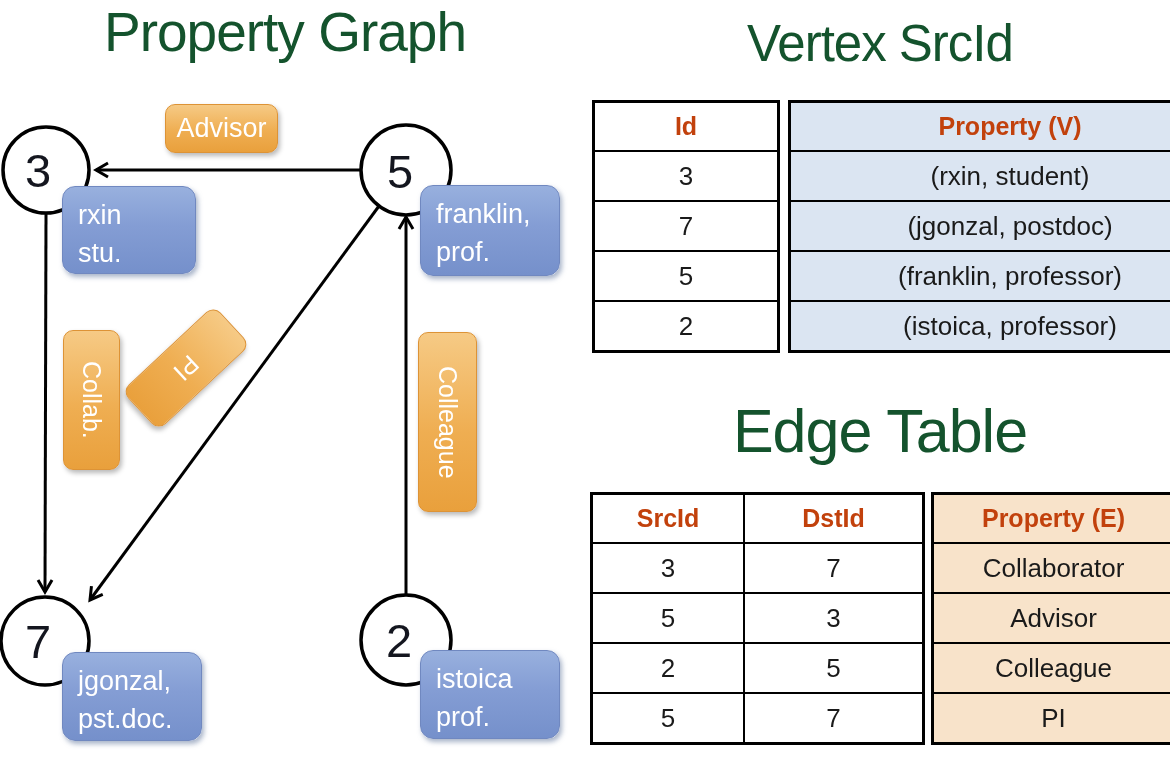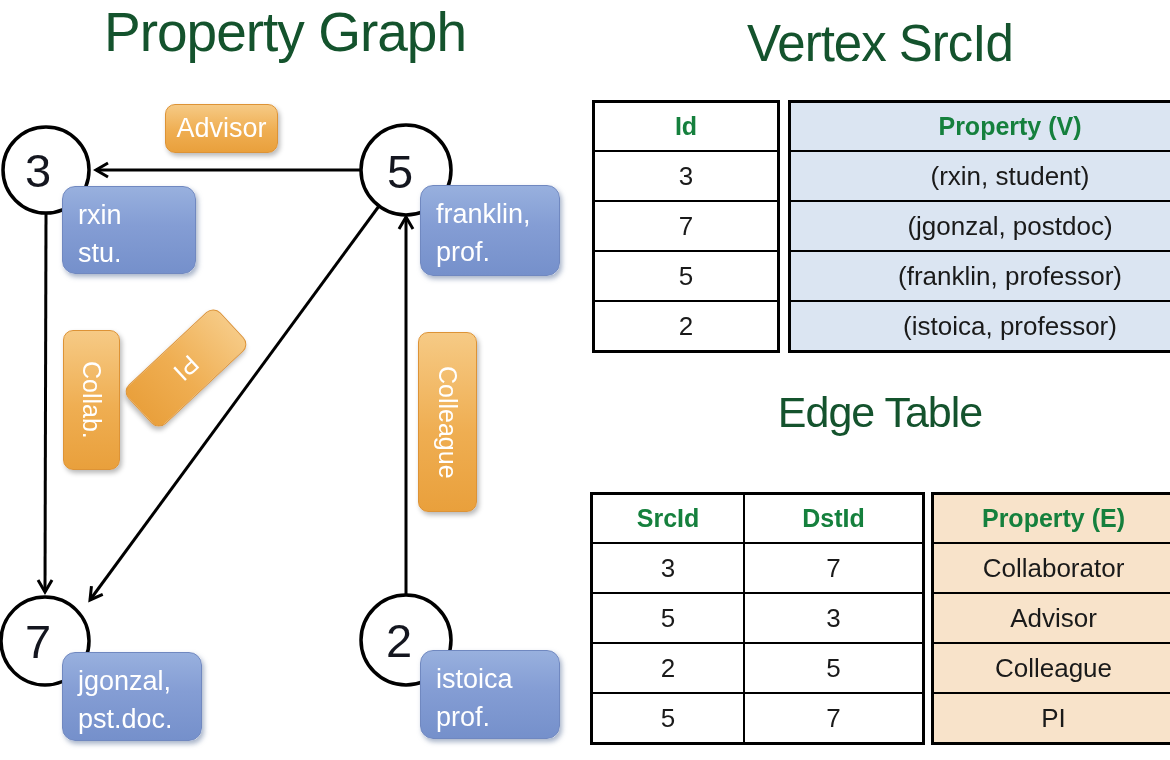--- a/index.html
+++ b/index.html
@@ -3,21 +3,21 @@
 <meta charset="utf-8">
 <style>
   html,body { margin:0; padding:0; background:#ffffff; }
   body { position:relative; width:1170px; height:760px; overflow:hidden;
          font-family:"Liberation Sans", sans-serif; color:#111; }
 
   .title { position:absolute; text-align:center; font-weight:300;
            letter-spacing:-1px; color:#14532d; white-space:nowrap; }
   #pg-title { left:0;   top:12;  width:570px; font-size:55px; }
   #vt-title { left:592px; top:14px; width:576px; font-size:51px; }
-  #et-title { left:592px; top:388px; width:576px; font-size:43px; }
+  #et-title { left:592px; top:396px; width:576px; font-size:61px; }
 
   svg#graph-canvas { position:absolute; left:0; top:0; }
   .node-circle { fill:#ffffff; stroke:#000; stroke-width:3.5px; }
   .node-id { font-size:47px; font-weight:300; fill:#14161f; }
   .edge-line { stroke:#000; stroke-width:3px; }
 
   
   .vlabel { position:absolute; box-sizing:border-box; border-radius:13px;
             background:linear-gradient(180deg,#98b0de 0%,#849dd4 45%,#7590cb 100%);
             border:1px solid #7088c0;
@@ -33,21 +33,21 @@
             color:#fff; display:flex; align-items:center; justify-content:center;
             font-size:27px; }
   .elabel .vtext { writing-mode:vertical-rl; text-orientation:mixed; font-size:25px; }
 
   
   .tbl-wrap { position:absolute; display:flex; }
   .tbl-wrap table { border-collapse:collapse; table-layout:fixed;
                     border:3px solid #000; background:#fff; }
   .tbl-wrap th, .tbl-wrap td { border:2px solid #000; text-align:center;
                                padding:0; overflow:hidden; white-space:nowrap; }
-  .tbl-wrap th { height:47px; font-size:25px; font-weight:bold; color:#15803d; }
+  .tbl-wrap th { height:47px; font-size:25px; font-weight:bold; color:#c2410c; }
   .tbl-wrap td { height:48px; font-size:26px; color:#1a1a1a; }
   #vertex-table { left:592px; top:100px; }
   #vertex-table .gap { width:8px; }
   #edge-table { left:590px; top:492px; }
   #edge-table .gap { width:6px; }
   .fill-v th, .fill-v td { background:#dbe5f2; }
   .fill-e th, .fill-e td { background:#f8e3ca; }
 </style>
 </head>
 <body>

